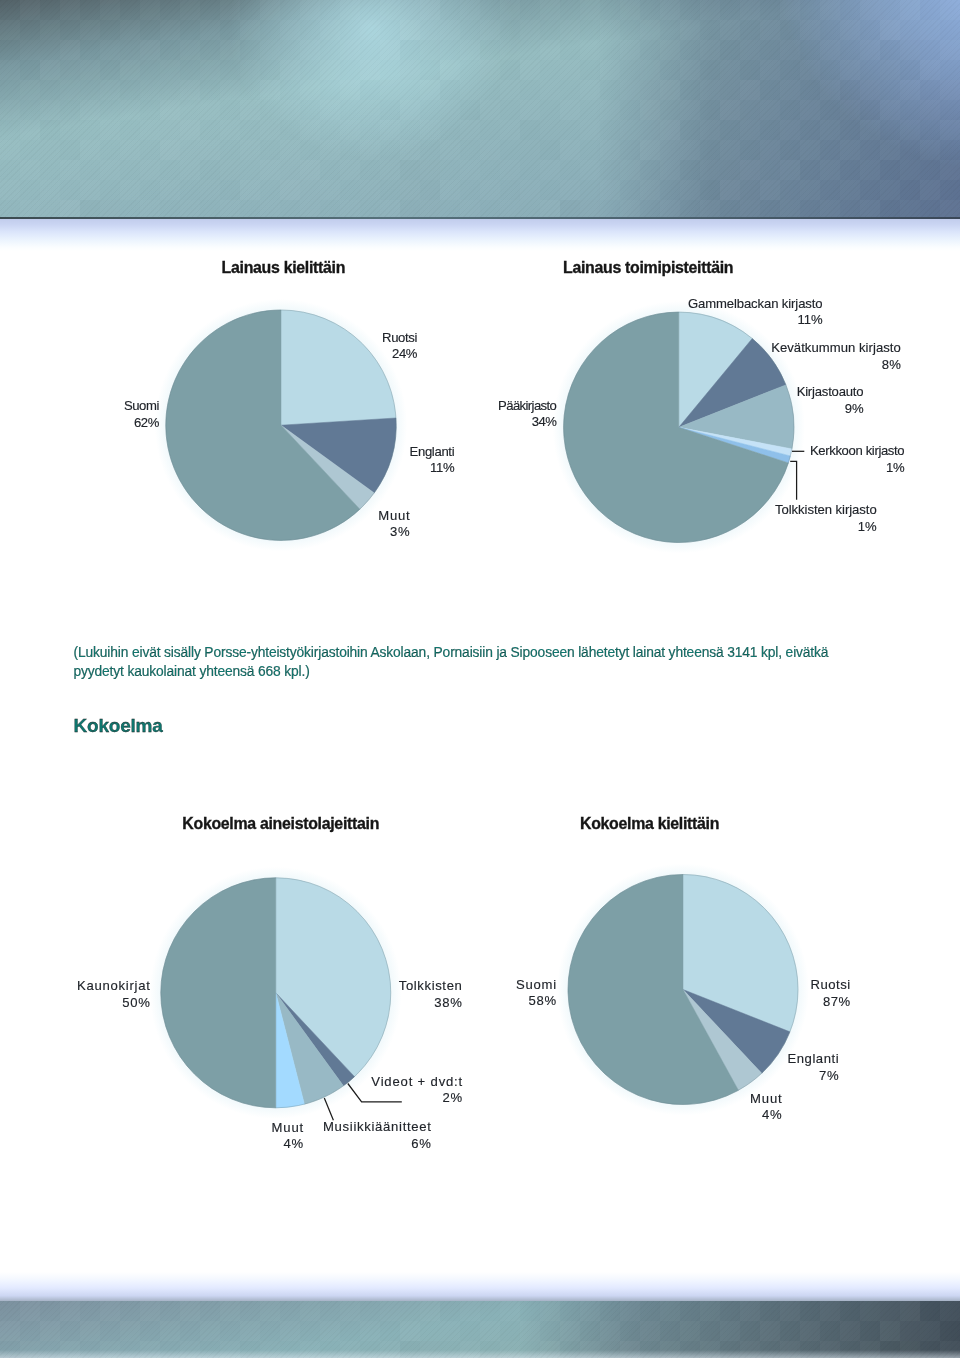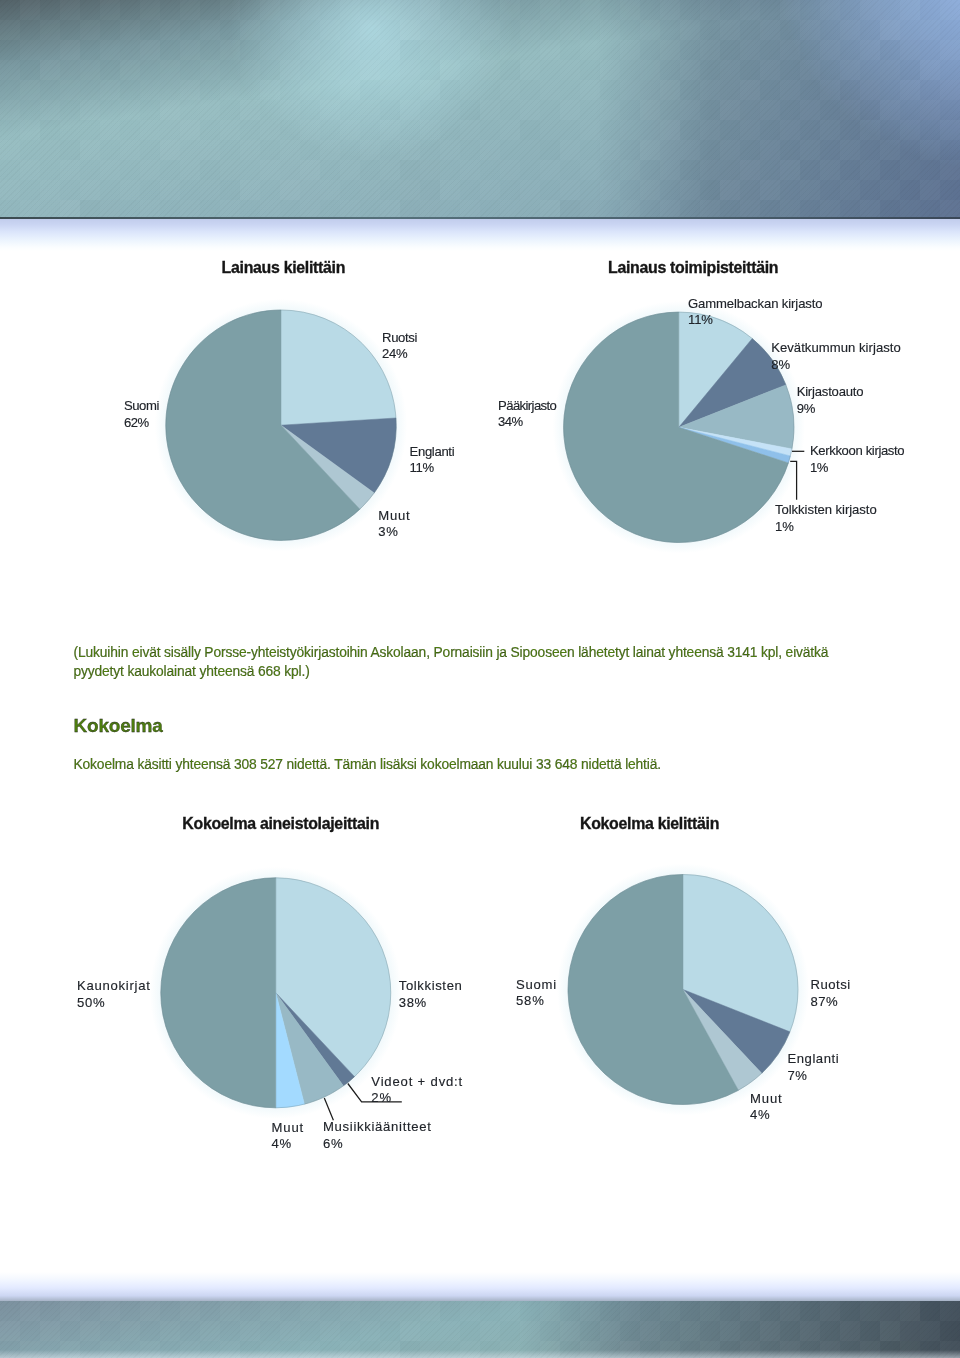--- a/index.html
+++ b/index.html
@@ -27,23 +27,23 @@
   linear-gradient(45deg,rgba(255,255,255,.4) 25%,transparent 25%,transparent 75%,rgba(255,255,255,.4) 75%);
   background-size:40px 40px;background-position:0 0,20px 20px;opacity:.07;}
 .rule{position:absolute;left:0;bottom:0;width:960px;height:2px;
   background:linear-gradient(90deg,#3b4a50 0%,#55707a 40%,#4b616e 70%,#3a4758 100%);}
 .glow{position:absolute;left:0;width:960px;}
 .glow-top{top:219px;height:32px;background:linear-gradient(180deg,#c2cdec 0%,#c9d4f2 16%,#dbe5fb 40%,#edf5fe 68%,#fafdff 88%,#ffffff 100%);}
 .glow-bottom{top:1272px;height:29px;background:linear-gradient(180deg,#ffffff 0%,#f4f8ff 24%,#e3eaff 55%,#ccd6f2 82%,#a7b3c6 100%);}
 
 
 .ttl{position:absolute;font-weight:bold;color:#161616;font-size:15.9px;letter-spacing:-.3px;white-space:nowrap;-webkit-text-stroke:0.32px #161616;}
-.para{position:absolute;color:#4d7c0f;font-size:13.8px;line-height:19.4px;letter-spacing:-.14px;-webkit-text-stroke:0.16px #1a1a1a;}
+.para{position:absolute;color:#0f766e;font-size:13.8px;line-height:19.4px;letter-spacing:-.14px;-webkit-text-stroke:0.16px #1a1a1a;}
 .para.bold{font-weight:bold;letter-spacing:-.22px;-webkit-text-stroke:0.3px #1a1a1a;}
-.lbl{position:absolute;color:#20242a;font-size:13.1px;line-height:16.6px;white-space:nowrap;letter-spacing:0px;text-align:left;-webkit-text-stroke:0.14px #20242a;}
+.lbl{position:absolute;color:#20242a;font-size:13.1px;line-height:16.6px;white-space:nowrap;letter-spacing:0px;text-align:right;-webkit-text-stroke:0.14px #20242a;}
 .lbl.c{transform:translateX(-50%);}
 
 .chartwrap{position:absolute;left:0;top:0;width:960px;height:1358px;pointer-events:none;}
 .chartwrap svg{position:absolute;left:0;top:0;overflow:visible;}
 </style>
 </head>
 <body>
 
 <div class="page">
 <div class="band band-top">
@@ -230,21 +230,21 @@
         <circle cx="683.00" cy="989.50" r="115.00" fill="none" stroke="rgba(90,120,130,.40)" stroke-width=".8"></circle>
       </svg>
       <svg width="960" height="1358" viewBox="0 0 960 1358" fill="none" stroke="#1c1c1c" stroke-width="1.25">
         <path d="M792,451.3 L804.3,451.3"></path>
         <path d="M790.2,461.4 L796.6,461.4 L796.6,499.8"></path>
         <path d="M347.8,1083.5 L361.6,1101.8 L401.8,1101.8"></path>
         <path d="M324.3,1098.0 L333.4,1120.3"></path>
       </svg>
     </div>
 <div class="ttl" style="left:221.6px;top:259.3px">Lainaus kielittäin</div>
-<div class="ttl" style="left:608px;top:259.3px">Lainaus toimipisteittäin</div>
+<div class="ttl" style="left:563px;top:259.3px">Lainaus toimipisteittäin</div>
 <div class="ttl" style="left:182.3px;top:815.1px">Kokoelma aineistolajeittain</div>
 <div class="ttl" style="left:580px;top:815.1px">Kokoelma kielittäin</div>
 <div class="lbl c" style="left:399.6px;top:329.8px;letter-spacing:-0.320px">
       <div>Ruotsi</div>
       <div>24%</div>
     </div>
     <div class="lbl c" style="left:141.4px;top:398.2px;letter-spacing:-0.425px">
       <div>Suomi</div>
       <div>62%</div>
     </div>
@@ -311,14 +311,13 @@
     <div class="lbl c" style="left:813.3px;top:1051.1px;letter-spacing:0.543px">
       <div>Englanti</div>
       <div>7%</div>
     </div>
     <div class="lbl c" style="left:766.3px;top:1090.6px;letter-spacing:0.900px">
       <div>Muut</div>
       <div>4%</div>
     </div>
 <div class="para" style="left:73.5px;top:643.0px;width:762px"><span>(Lukuihin eivät sisälly Porsse-yhteistyökirjastoihin Askolaan, Pornaisiin ja Sipooseen lähetetyt lainat yhteensä 3141 kpl, eivätkä pyydetyt kaukolainat yhteensä 668 kpl.)</span></div>
 <div class="para bold" style="left:73.6px;top:715.5px;font-size:19px">Kokoelma</div>
-<div class="para" style="left:73.5px;top:755.0px">Kokoelma käsitti yhteensä 308 527 nidettä. Tämän lisäksi kokoelmaan kuului 33 648 nidettä lehtiä.</div>
 </div>
 
 </body></html>

